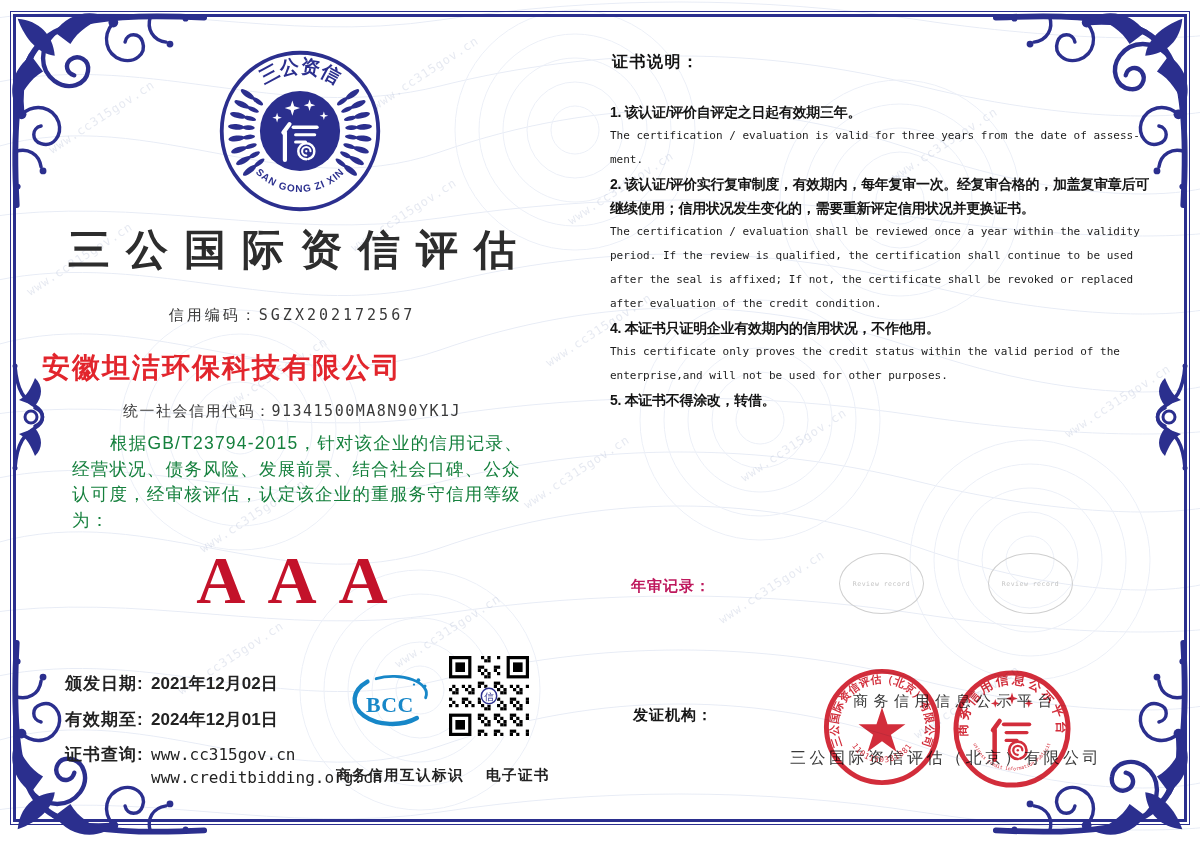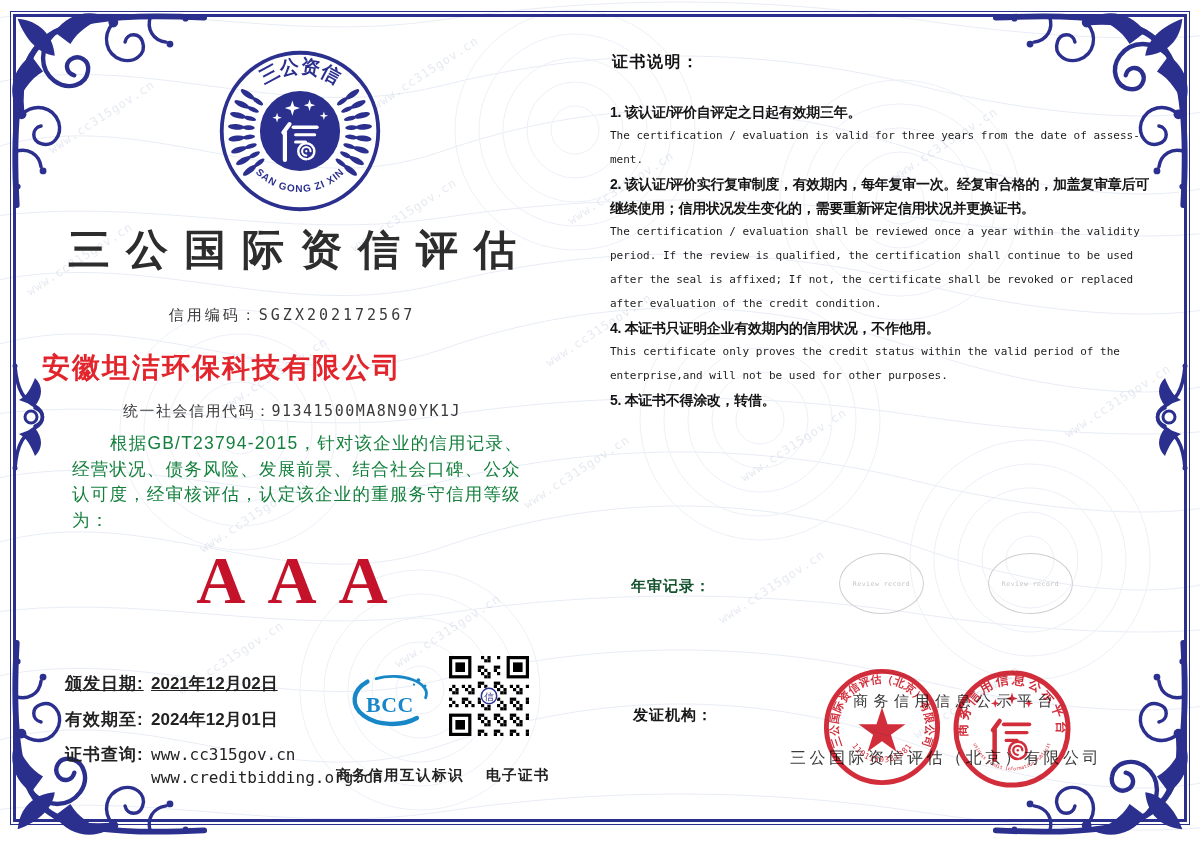--- a/index.html
+++ b/index.html
@@ -26,35 +26,35 @@
          font:700 28px "Liberation Sans","DejaVu Sans",sans-serif;color:#e2252c;letter-spacing:2px;}
   .socialline{position:absolute;left:42px;top:402px;width:500px;text-align:center;
          font:500 15px "DejaVu Sans Mono","Liberation Mono",monospace;color:#3a3a3a;letter-spacing:1.5px;}
   .para{position:absolute;left:72px;top:431px;width:456px;font-weight:500;font-size:17.5px;
         color:#15803d;line-height:25.5px;letter-spacing:1.2px;}
   .para .indent{text-indent:38px;}
   .rating{position:absolute;left:42px;top:546px;width:500px;text-align:center;
         font:700 68px "Liberation Serif","DejaVu Serif",serif;color:#c3122a;letter-spacing:22px;text-indent:22px;line-height:1;}
   .info{position:absolute;left:65px;top:664px;width:300px;height:130px;font-size:17px;color:#222;}
   .irow{position:absolute;left:0;display:flex;align-items:center;white-space:nowrap;}
-  .r1{top:8px;text-decoration:underline;} .r2{top:44px;} .r3{top:79px;} .r4{top:104px;}
+  .r1{top:8px;} .r2{top:44px;} .r3{top:79px;} .r4{top:104px;}
   .ilabel{font-weight:700;width:86px;letter-spacing:1px;flex:none;}
   .ivalue{font-weight:600;}
   .ivalue.url{font-family:"DejaVu Sans Mono","Liberation Mono",monospace;font-weight:500;font-size:16px;}
   .bcc{position:absolute;left:350px;top:672px;width:80px;height:60px;}
   .qr{position:absolute;left:449px;top:656px;width:80px;height:80px;}
   .cap{position:absolute;font:700 14.5px "Liberation Serif","DejaVu Serif",serif;color:#222;letter-spacing:1.5px;white-space:nowrap;}
   .cap1{left:336px;top:766px;} .cap2{left:466px;top:766px;margin-left:20px;}
   
   .instr-head{position:absolute;left:612px;top:52px;font-weight:700;font-size:16px;color:#111;letter-spacing:1.5px;}
   .instr{position:absolute;left:610px;top:100px;width:560px;}
   .iline{height:24px;line-height:24px;white-space:nowrap;overflow:visible;}
   .iline.zh{font-weight:600;font-size:14px;color:#141414;letter-spacing:-0.3px;}
   .iline.en{font-family:"DejaVu Sans Mono","Liberation Mono",monospace;font-size:11px;color:#1c1c1c;}
-  .review-label{position:absolute;left:631px;top:577px;font-weight:600;font-size:15px;color:#14532d;letter-spacing:1px;}
+  .review-label{position:absolute;left:631px;top:577px;font-weight:600;font-size:15px;color:#be185d;letter-spacing:1px;}
   .ellipse{position:absolute;width:83px;height:59px;border:1.5px solid #cfcfcf;border-radius:50%;
            display:flex;align-items:center;justify-content:center;background:transparent;}
   .ellipse span{font:400 6.5px "DejaVu Sans Mono","Liberation Mono",monospace;color:#c4c4c4;letter-spacing:.5px;}
   .e1{left:839px;top:553px;} .e2{left:988px;top:553px;}
   .issuer-label{position:absolute;left:633px;top:706px;font-weight:600;font-size:15px;color:#161616;letter-spacing:1px;}
   .org1{position:absolute;left:853px;top:692px;font-weight:500;font-size:15px;color:#3a3a3a;letter-spacing:5.5px;z-index:2;white-space:nowrap;}
   .org2{position:absolute;left:790px;top:748px;font-weight:500;font-size:16px;color:#3a3a3a;letter-spacing:3.5px;z-index:2;white-space:nowrap;}
   .stamp{position:absolute;width:122px;height:122px;mix-blend-mode:multiply;opacity:.94;z-index:3;}
   .s1{left:821px;top:666px;} .s2{left:951px;top:668px;}
 </style>

